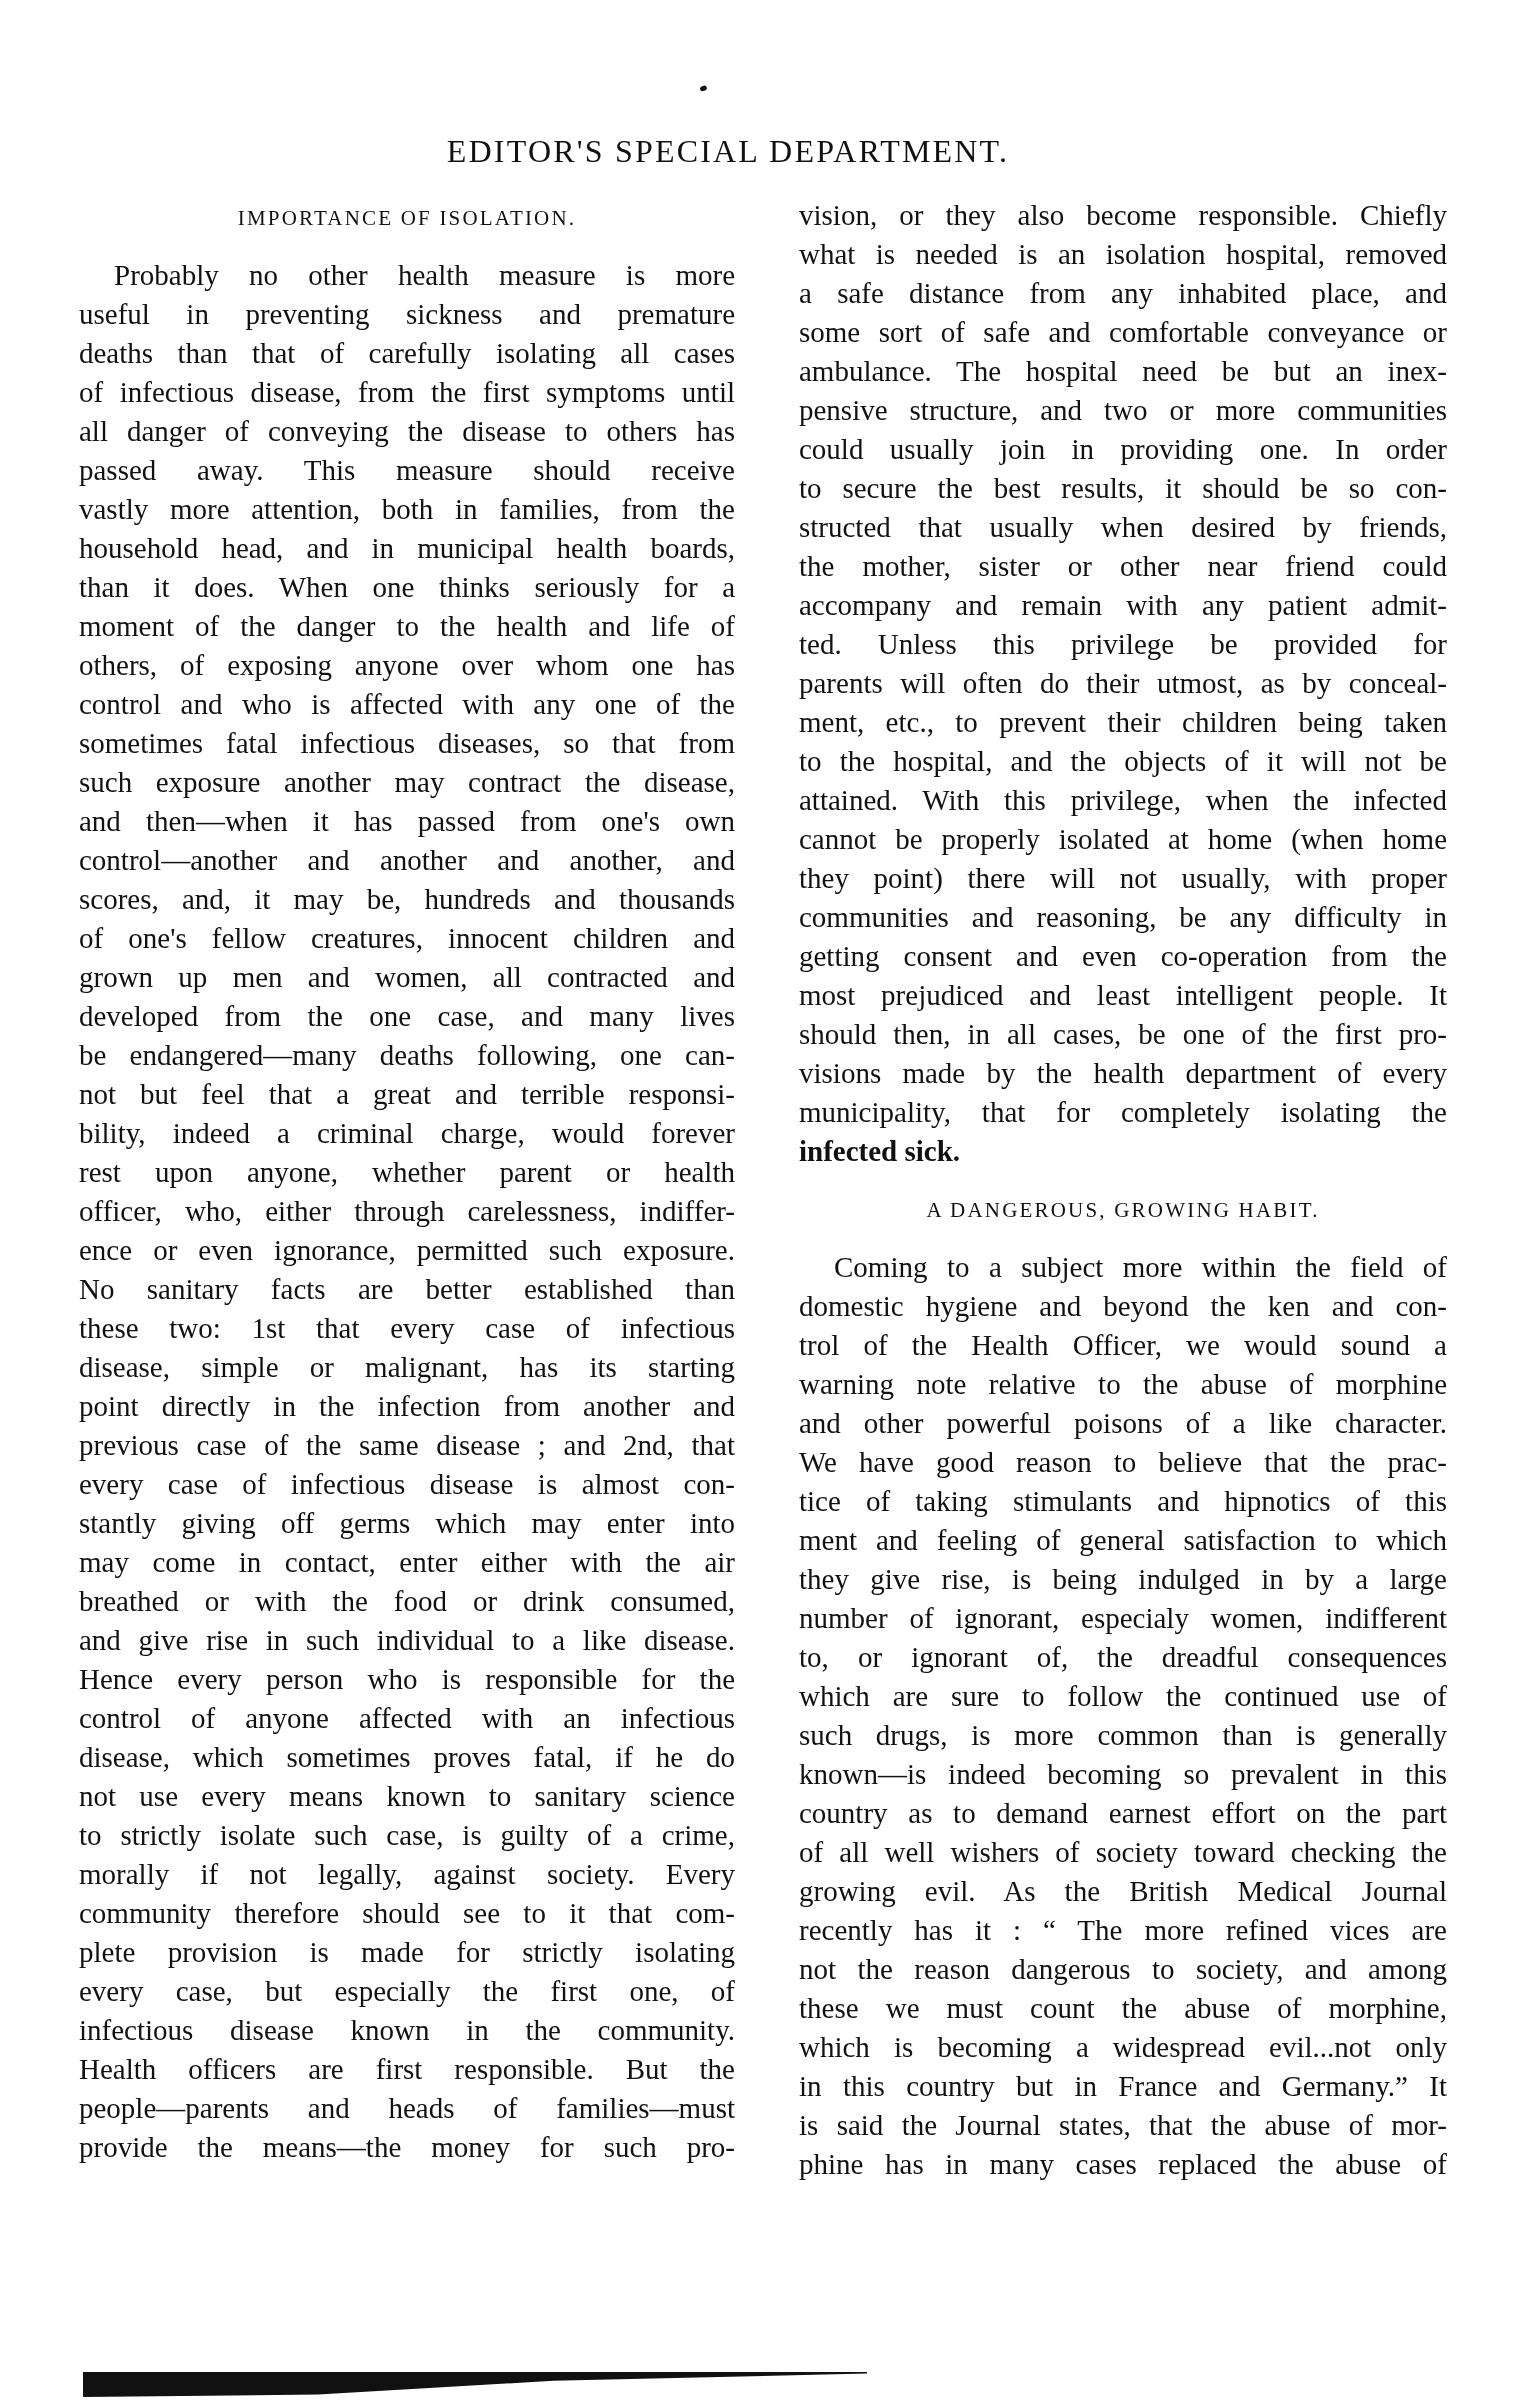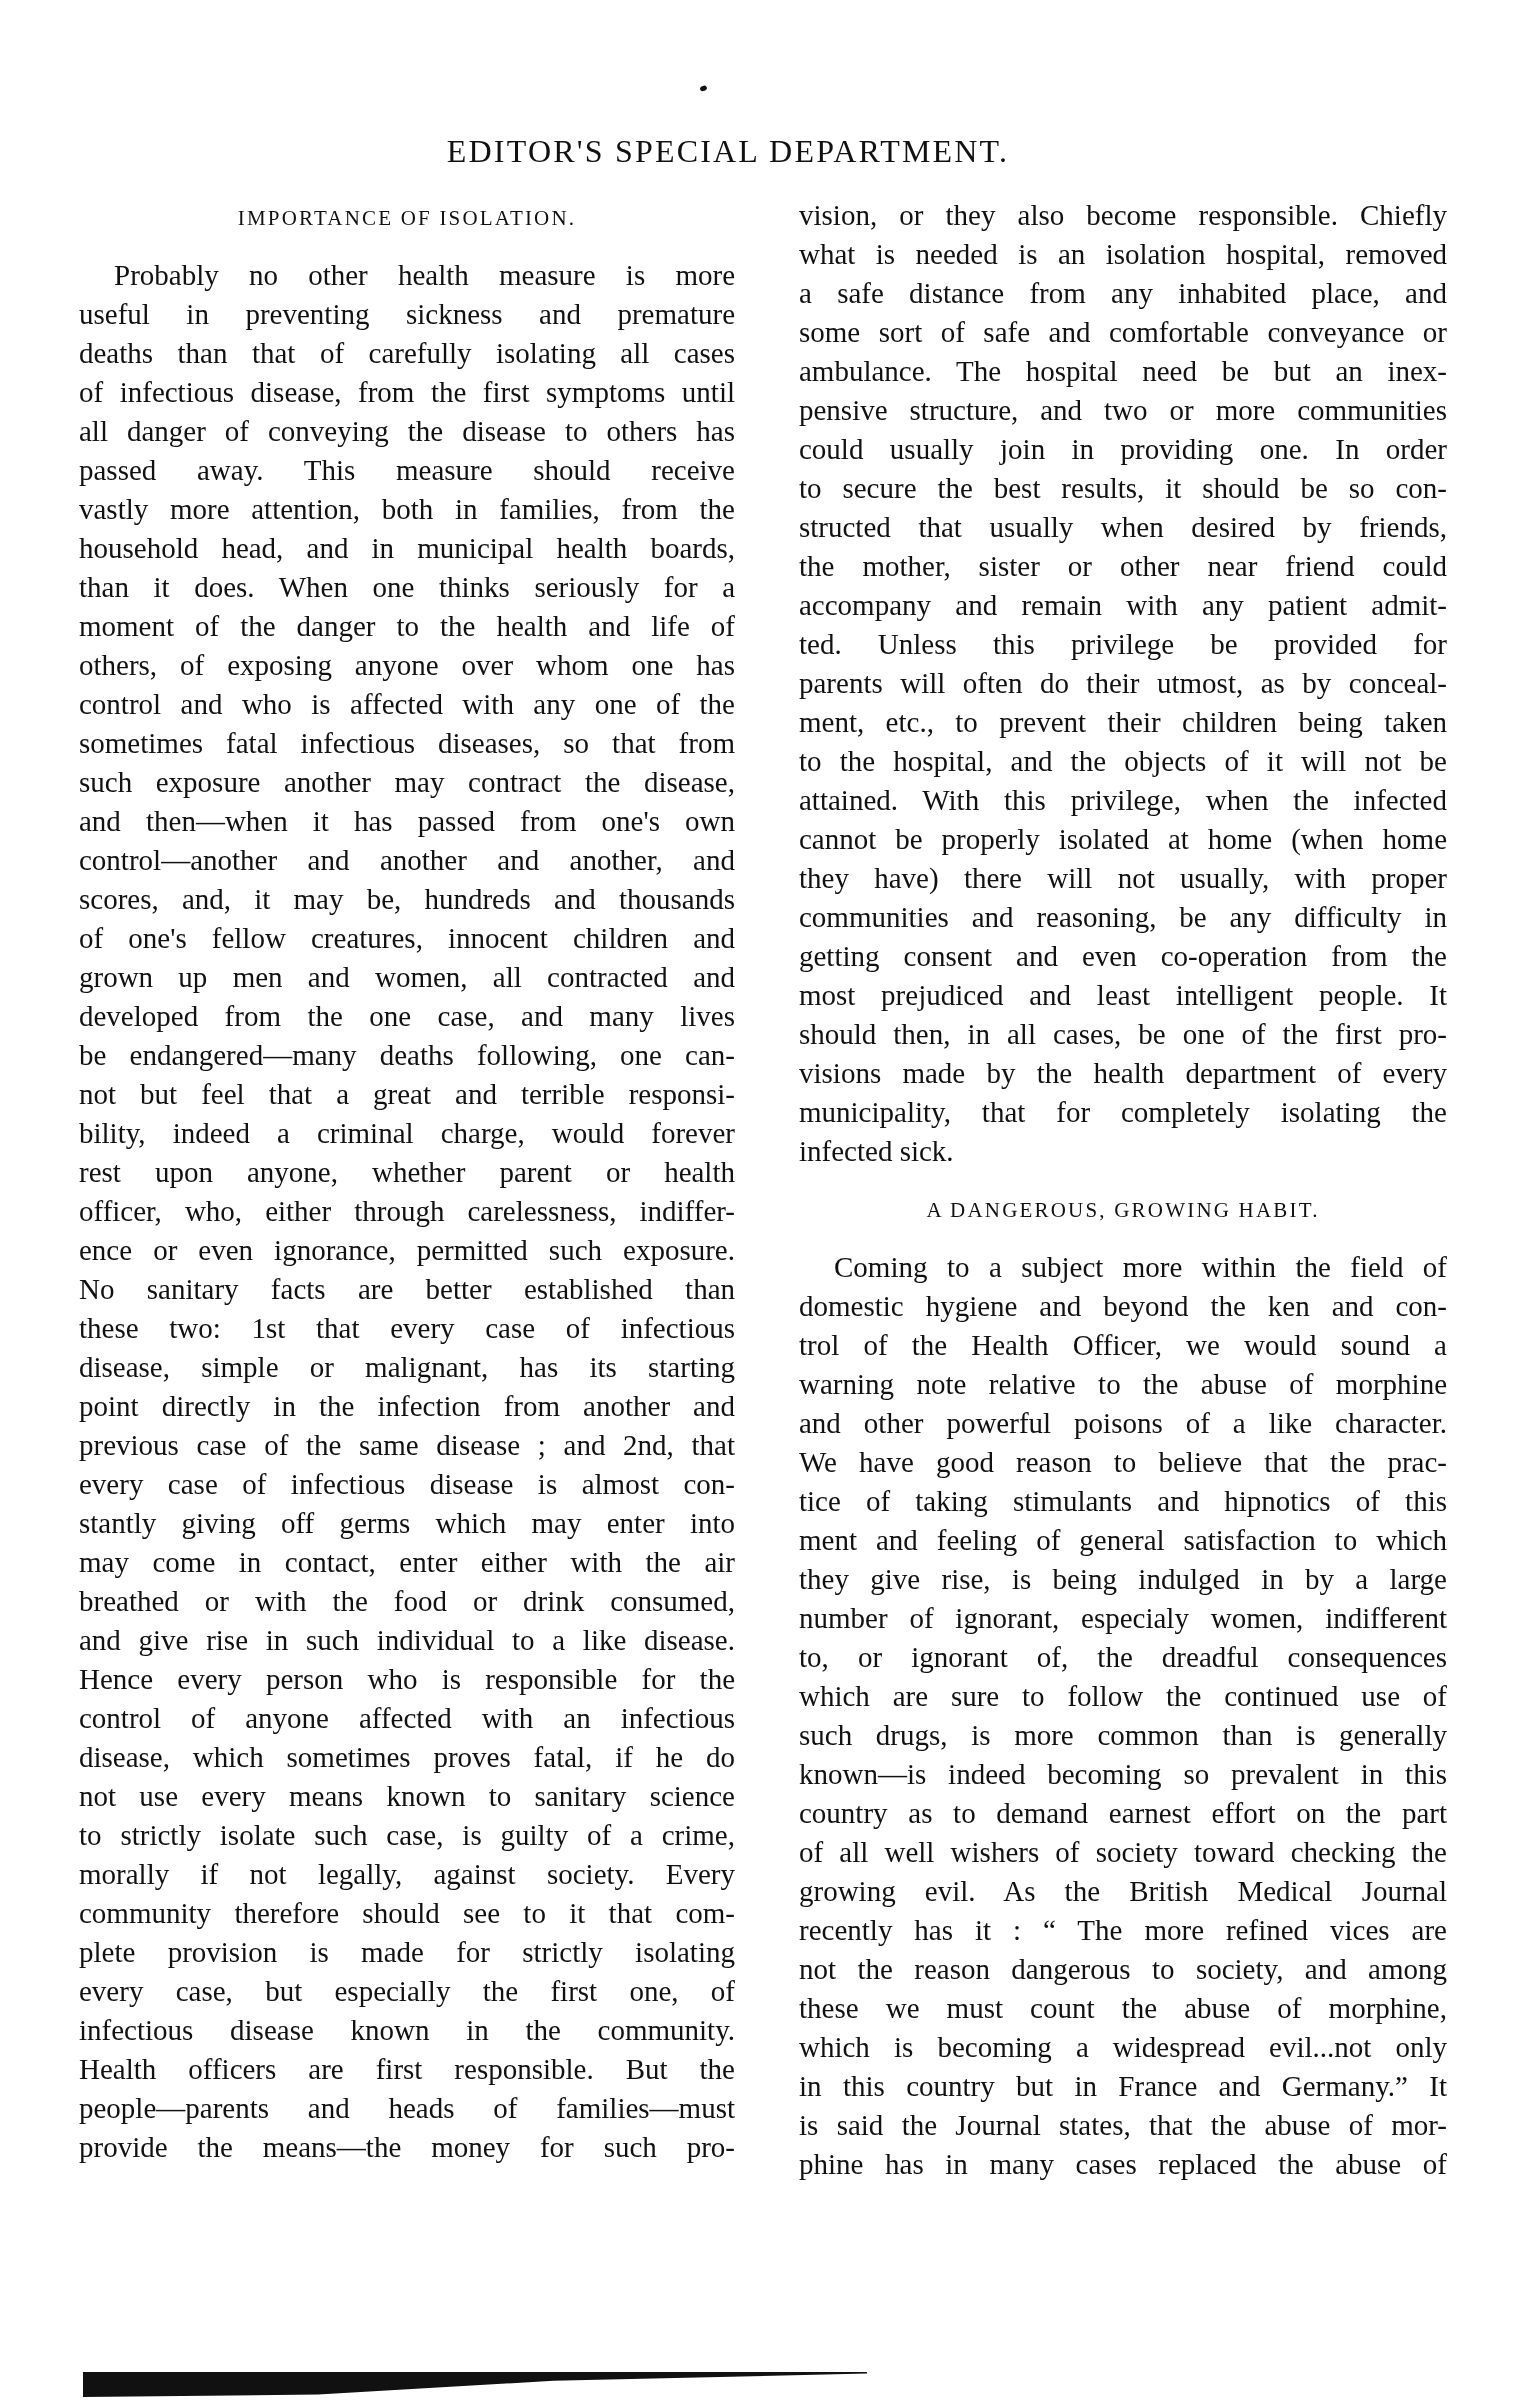--- a/index.html
+++ b/index.html
@@ -54,20 +54,21 @@
       font-size: 29px;
       line-height: 39px;
       height: 39px;
       white-space: nowrap;
       text-align: justify;
       text-align-last: justify;
       overflow: hidden;
     }
     .line.last {
       text-align-last: left;
+      font-weight: bold;
     }
     .line.indent {
       padding-left: 35px;
     }
     .bottom-rule {
       position: absolute;
       left: 83px;
       top: 2372px;
       width: 784px;
       height: 25px;
@@ -150,21 +151,21 @@
     <div class="line">to secure the best results, it should be so con-</div>
     <div class="line">structed that usually when desired by friends,</div>
     <div class="line">the mother, sister or other near friend could</div>
     <div class="line">accompany and remain with any patient admit-</div>
     <div class="line">ted. Unless this privilege be provided for</div>
     <div class="line">parents will often do their utmost, as by conceal-</div>
     <div class="line">ment, etc., to prevent their children being taken</div>
     <div class="line">to the hospital, and the objects of it will not be</div>
     <div class="line">attained. With this privilege, when the infected</div>
     <div class="line">cannot be properly isolated at home (when home</div>
-    <div class="line">they have) there will not usually, with proper</div>
+    <div class="line">they point) there will not usually, with proper</div>
     <div class="line">communities and reasoning, be any difficulty in</div>
     <div class="line">getting consent and even co-operation from the</div>
     <div class="line">most prejudiced and least intelligent people. It</div>
     <div class="line">should then, in all cases, be one of the first pro-</div>
     <div class="line">visions made by the health department of every</div>
     <div class="line">municipality, that for completely isolating the</div>
     <div class="line last">infected sick.</div>
   </div>
   <div class="gap" style="height:17.4px"></div>
   <div class="section-title">A DANGEROUS, GROWING HABIT.</div>

